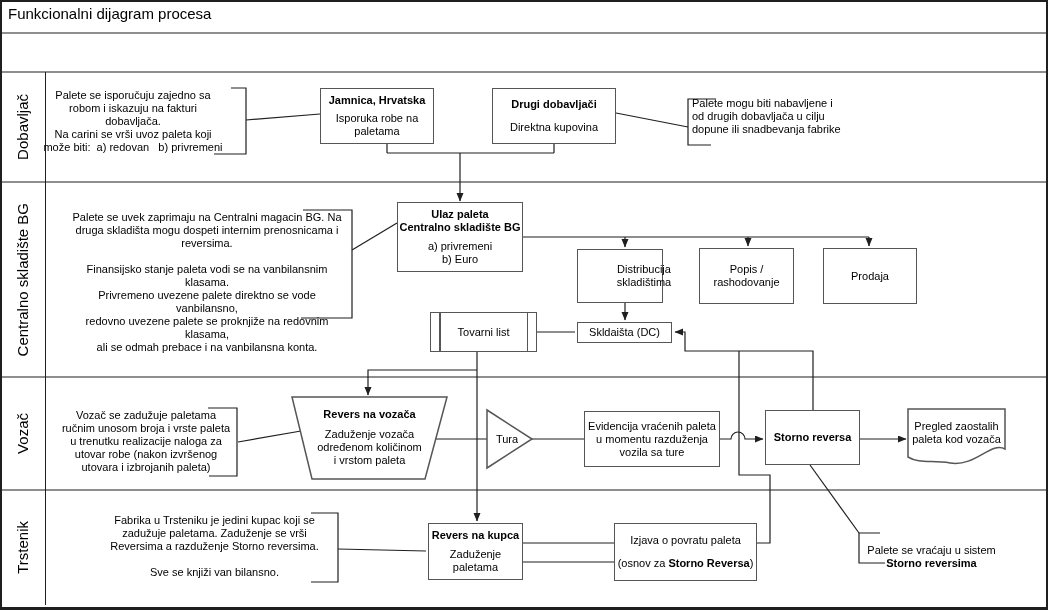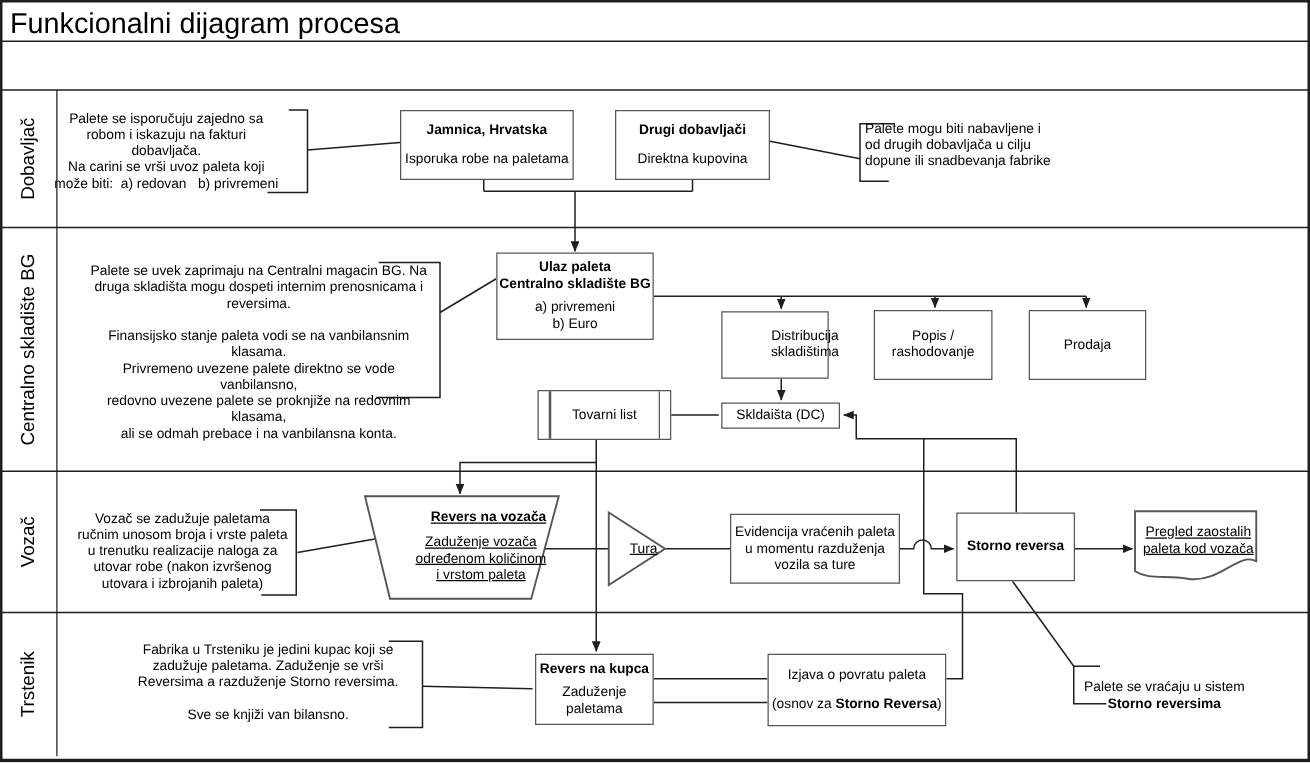--- a/index.html
+++ b/index.html
@@ -1,36 +1,36 @@
 <!DOCTYPE html>
 <html><head>
 <meta charset="utf-8">
 <style>
   html,body{margin:0;padding:0;background:#fff;}
   #canvas{
     position:relative;width:1048px;height:610px;background:#fff;
     font-family:"Liberation Sans", sans-serif;color:#000;overflow:hidden;
   }
   .outer-border{position:absolute;inset:0;border:2px solid #1f1f1f;border-bottom-width:3px;pointer-events:none;z-index:6;}
-  #title-row{position:absolute;top:5px;left:8px;font-size:23px;z-index:3;}
+  #title-row{position:absolute;top:5px;left:8px;font-size:15px;z-index:3;}
   .lane-label{position:absolute;left:0;width:45px;border-right:1px solid #1f1f1f;display:flex;align-items:center;justify-content:center;z-index:3;background:transparent;}
   .lane-label span{writing-mode:vertical-rl;transform:rotate(180deg);font-size:15px;white-space:nowrap;}
   svg.layer{position:absolute;top:0;left:0;z-index:2;pointer-events:none;}
   .box{
     position:absolute;box-sizing:border-box;background:#fff;border:1.5px solid #565656;
     display:flex;flex-direction:column;align-items:center;justify-content:center;
     text-align:center;font-size:11px;line-height:13px;white-space:pre-line;z-index:3;
   }
   .box.split{justify-content:space-evenly;}
   .bt{font-weight:bold;}
   .pp-bar{position:absolute;top:0;bottom:0;width:1.5px;background:#565656;}
   .shape-text{
     position:absolute;box-sizing:border-box;background:transparent;border:none;
-    display:flex;flex-direction:column;align-items:flex-end;justify-content:space-evenly;
-    text-align:center;font-size:11px;line-height:13px;white-space:pre-line;z-index:3;text-decoration:underline;
+    display:flex;flex-direction:column;align-items:center;justify-content:space-evenly;
+    text-align:center;font-size:11px;line-height:13px;white-space:pre-line;z-index:3;
   }
   .note{position:absolute;font-size:11px;line-height:13px;white-space:pre-line;z-index:3;}
   .ta-r{text-align:center;} .ta-c{text-align:center;} .ta-l{text-align:left;}
 </style>
 </head>
 <body>
 
 <div id="canvas">
   <div class="outer-border"></div>
 
@@ -102,21 +102,21 @@
       <path d="M860,439 H906" marker-end="url(#ah)"></path>
     </g>
 
     <g fill="#ffffff" stroke="#565656" stroke-width="1.5">
       <polygon points="292,397 447,397 425,479 312,479"></polygon>
       <polygon points="487,410 532,439 487,468"></polygon>
       <path d="M908,409 L1005,409 L1005,449 C991,441 976,467 950,463 C932,460 919,464 908,457 Z"></path>
     </g>
   </svg>
 
-  <div class="box split" style="left:320px;top:88px;width:139px;height:56px;">
+  <div class="box split" style="left:320px;top:88px;width:114px;height:56px;">
     <span class="bt">Jamnica, Hrvatska</span>
     <span>Isporuka robe na paletama</span>
   </div>
 
   <div class="box split" style="left:492px;top:88px;width:124px;height:56px;">
     <span class="bt">Drugi dobavljači</span>
     <span>Direktna kupovina</span>
   </div>
 
   <div class="box split" style="left:397px;top:202px;width:126px;height:70px;">

